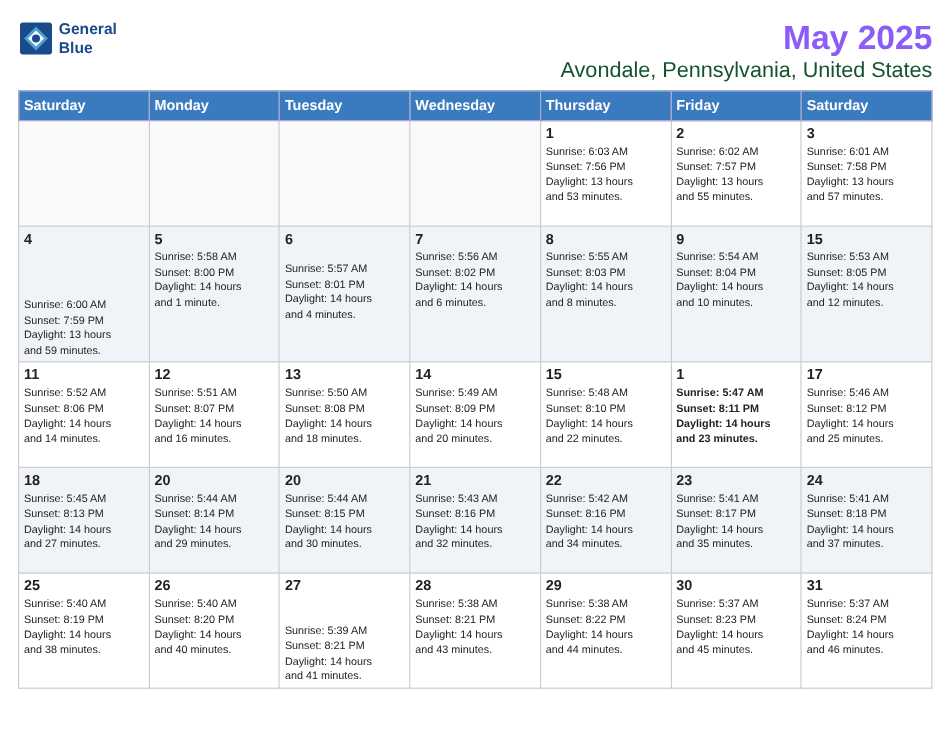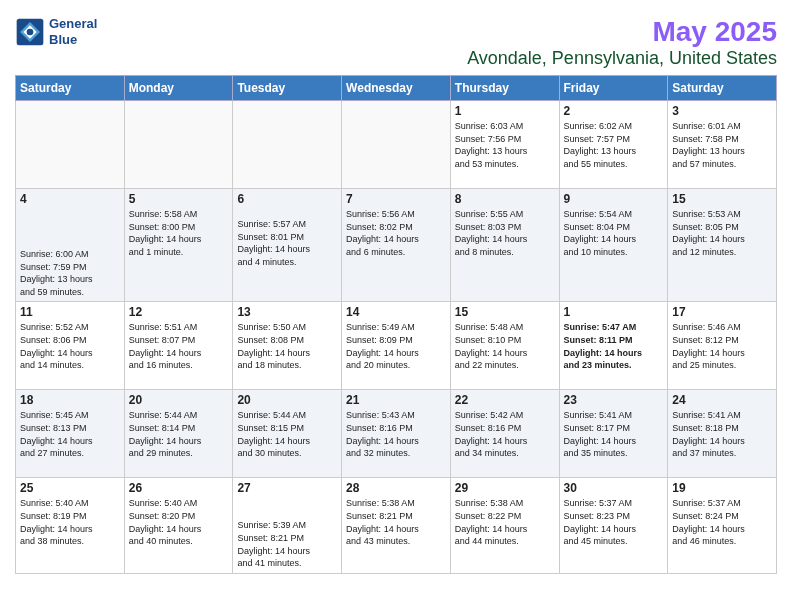--- a/index.html
+++ b/index.html
@@ -345,21 +345,21 @@
 and 44 minutes.</div>
           </td>
           <td>
             <span class="day-num">30</span>
             <div class="day-info" style="white-space: pre-line;">Sunrise: 5:37 AM
 Sunset: 8:23 PM
 Daylight: 14 hours
 and 45 minutes.</div>
           </td>
           <td>
-            <span class="day-num">19</span>
+            <span class="day-num">31</span>
             <div class="day-info" style="white-space: pre-line;">Sunrise: 5:37 AM
 Sunset: 8:24 PM
 Daylight: 14 hours
 and 46 minutes.</div>
           </td>
         </tr>
       </tbody>
   </table>
 </div>
 

